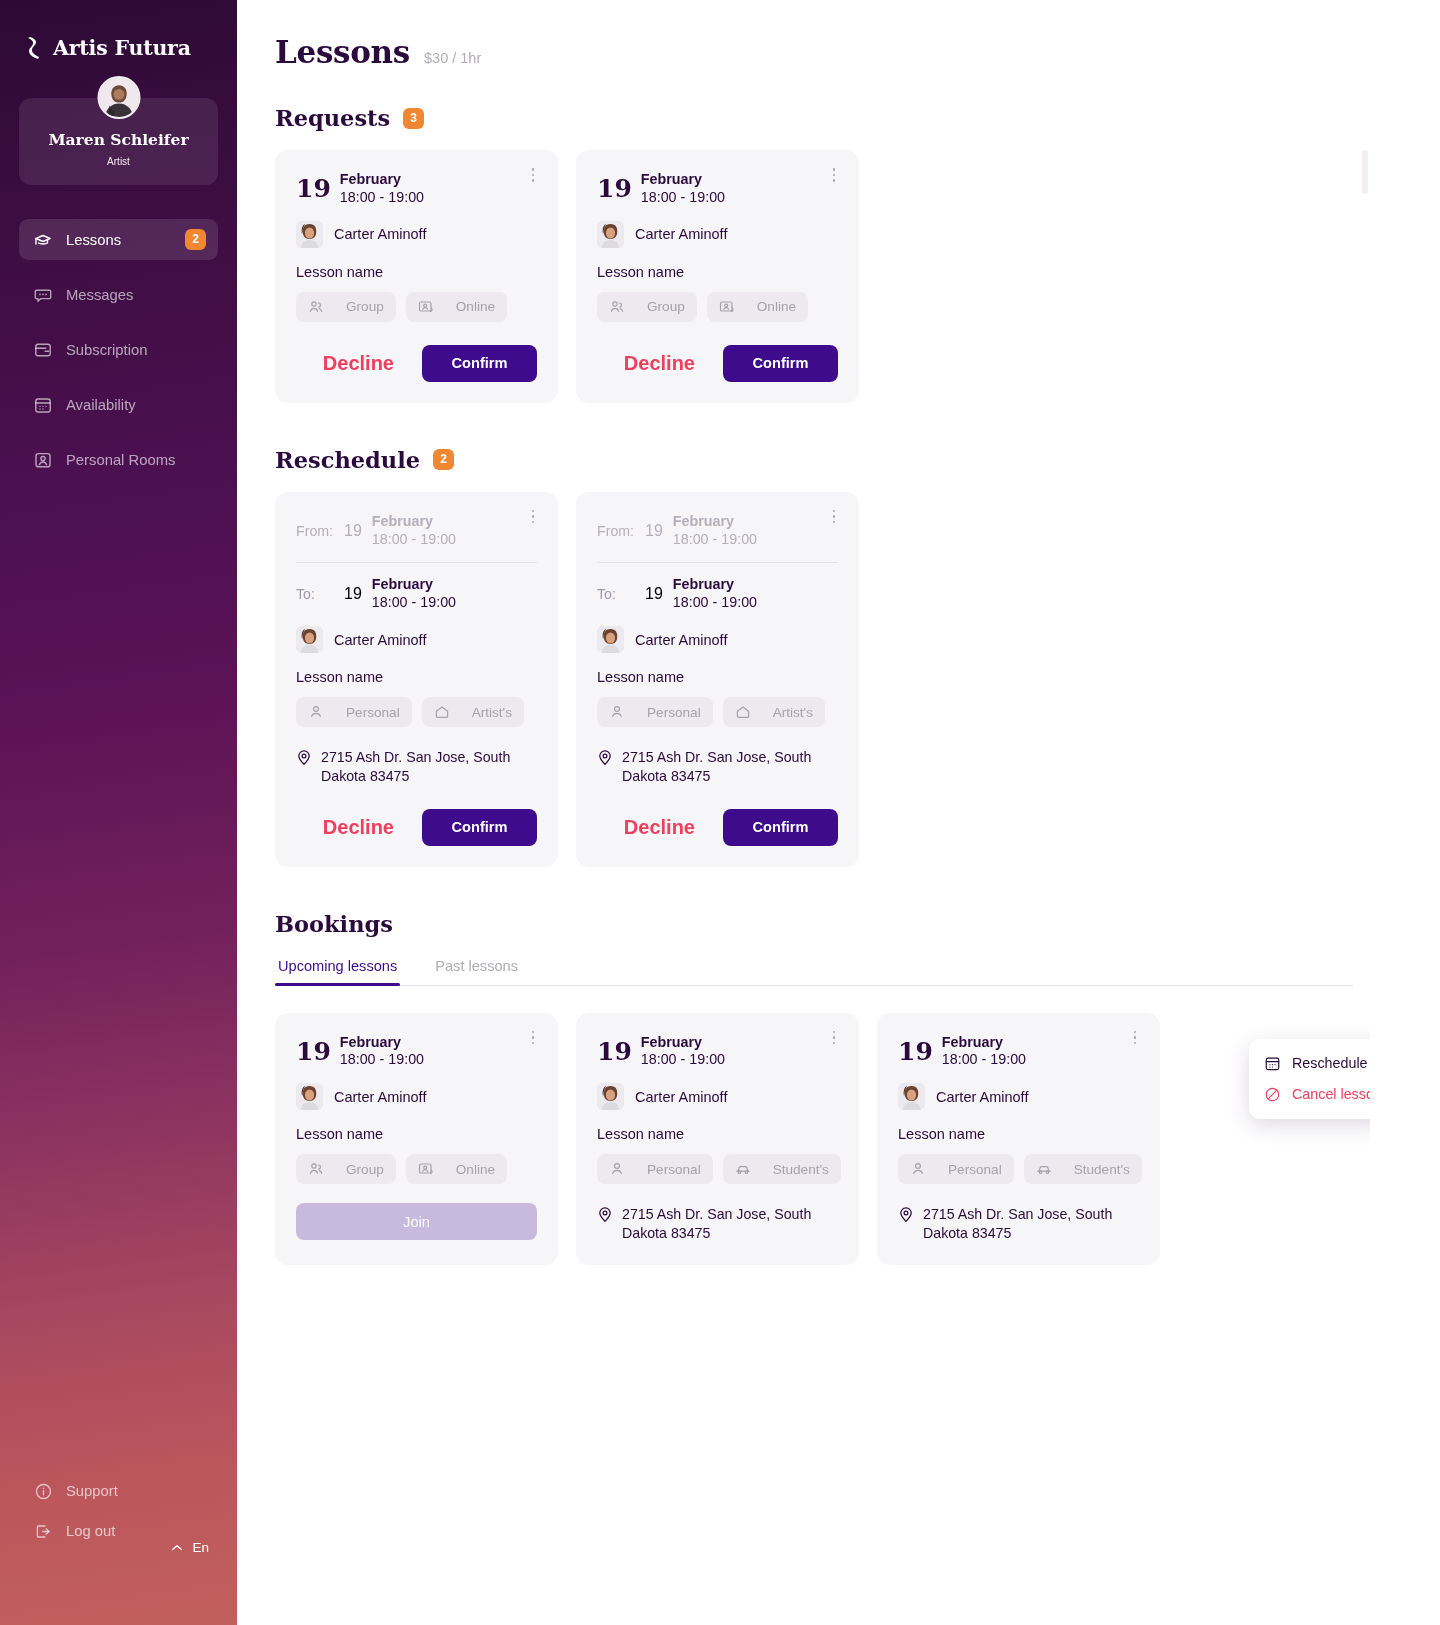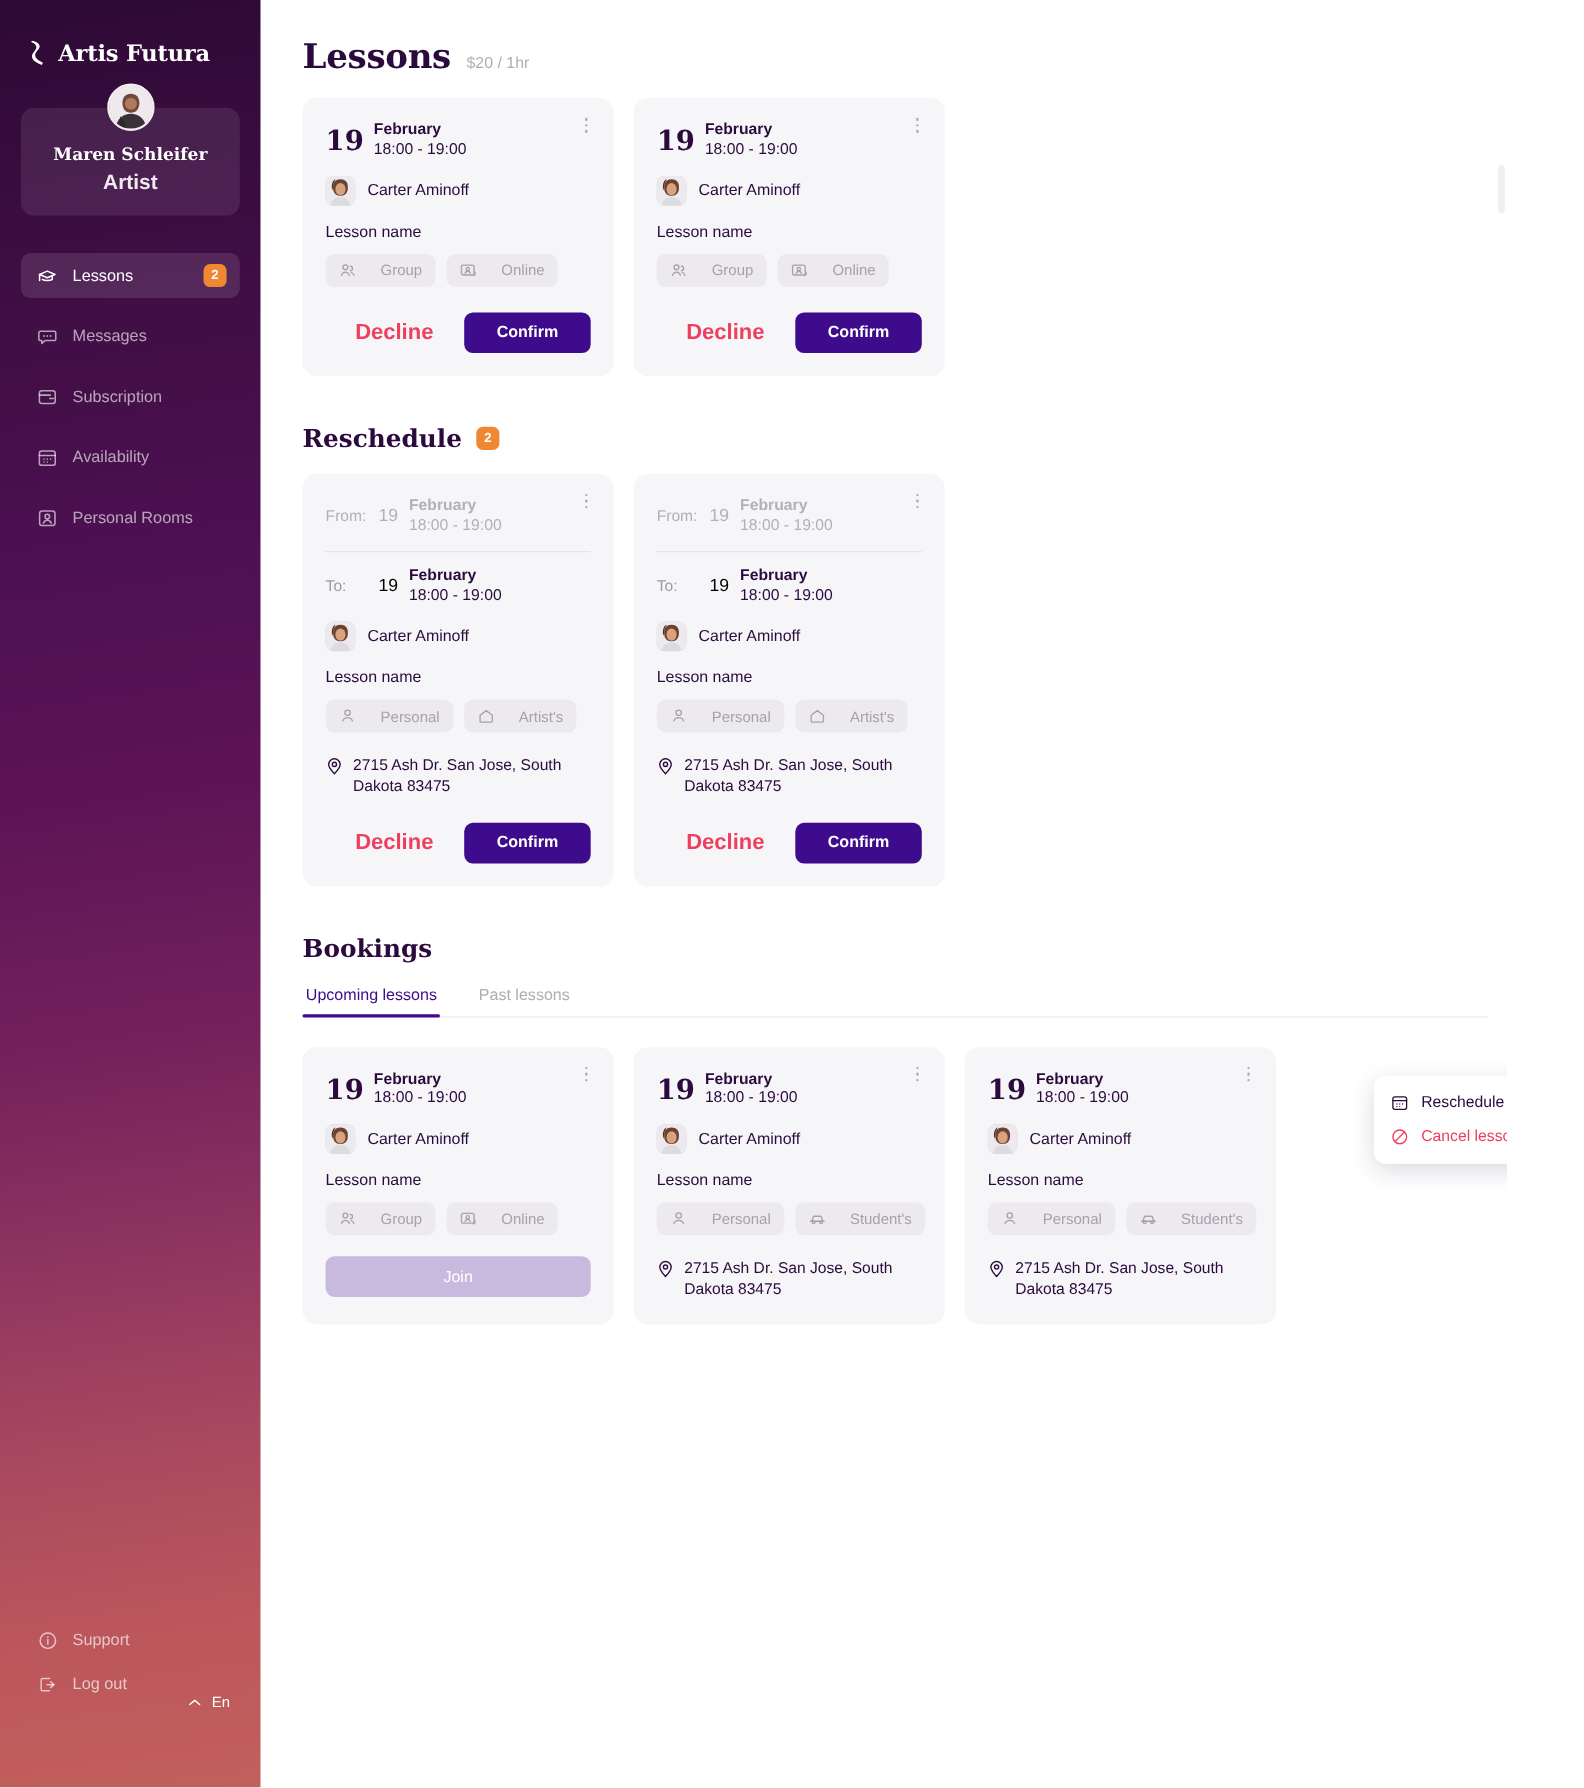--- a/index.html
+++ b/index.html
@@ -78,23 +78,23 @@
   }
   .avatar-lg .ph { width: 100%; height: 100%; display: block; }
   .profile-name {
     font-family: "DejaVu Serif", serif;
     font-weight: bold;
     font-size: 15.5px;
     margin-bottom: 7px;
     color: #fff;
   }
   .profile-role {
-    font-size: 19px;
+    font-size: 10px;
     color: #f2e9f0;
-    font-weight: 700;
+    font-weight: 400;
   }
 
   .nav { margin-top: 34px; padding: 0 19px; }
   .nav-item {
     display: flex;
     align-items: center;
     height: 41px;
     padding: 0 12px 0 14px;
     border-radius: 9px;
     margin-bottom: 14px;
@@ -574,23 +574,27 @@
         </span>
         <span>En</span>
       </div>
     </div>
   </aside>
 
   <main class="main">
 
     <div class="page-title-row">
       <h1 class="page-title">Lessons</h1>
-      <span class="page-price">$20 / 1hr</span>
-    </div>
-
+      <span class="page-price">$30 / 1hr</span>
+    </div>
+
+    <div class="section-head">
+      <span class="section-title">Requests</span>
+      <span class="count-badge">3</span>
+    </div>
 
     <div class="card-row">
 
       <div class="card">
         <div class="kebab">
             <i></i>
             <i></i>
             <i></i>
           </div>
         <div class="date-row">

